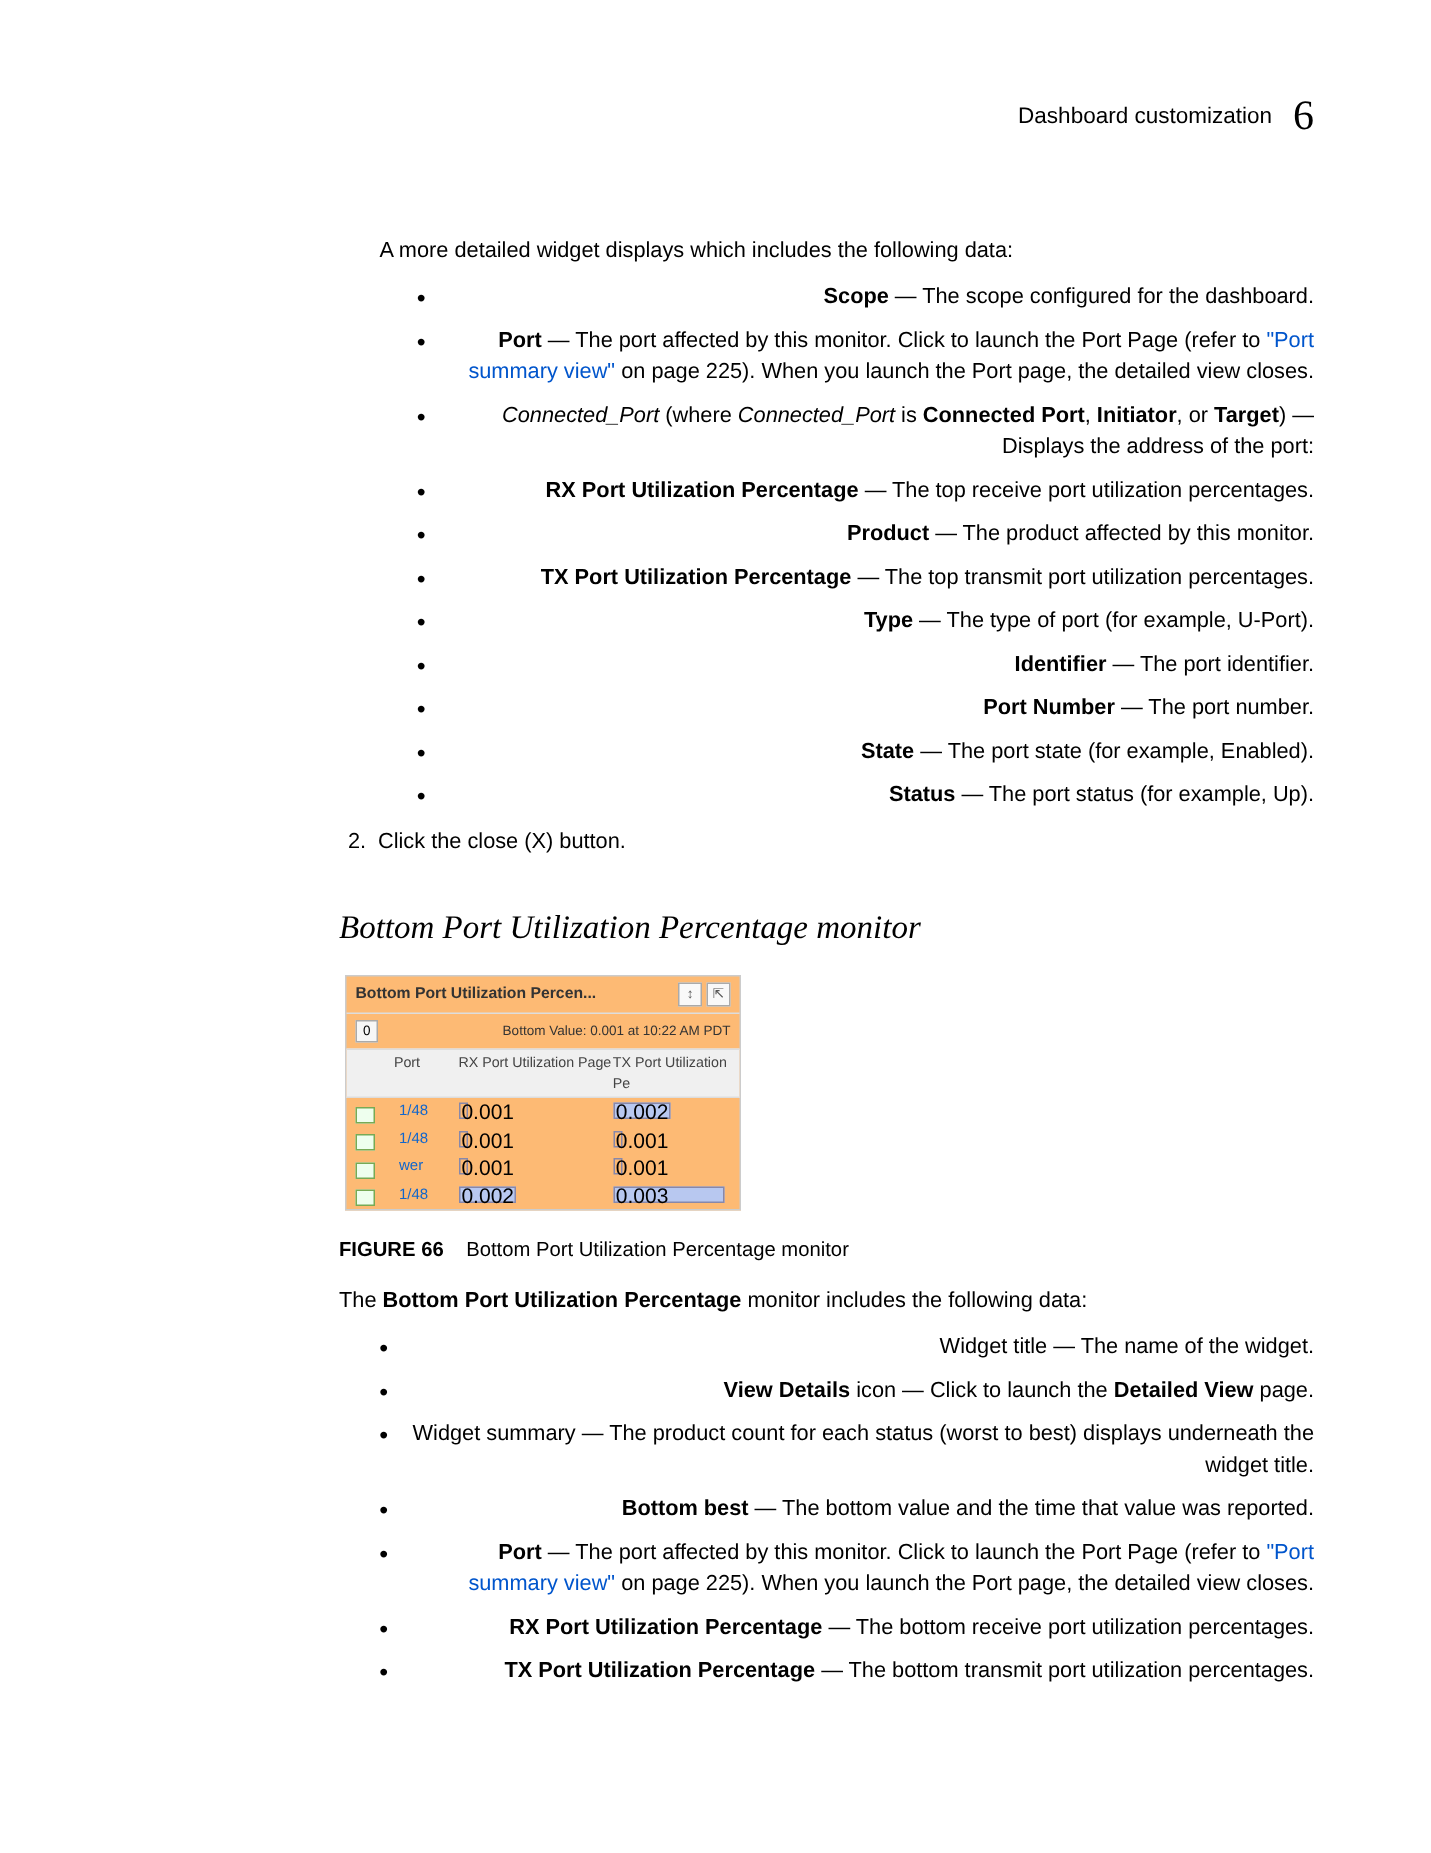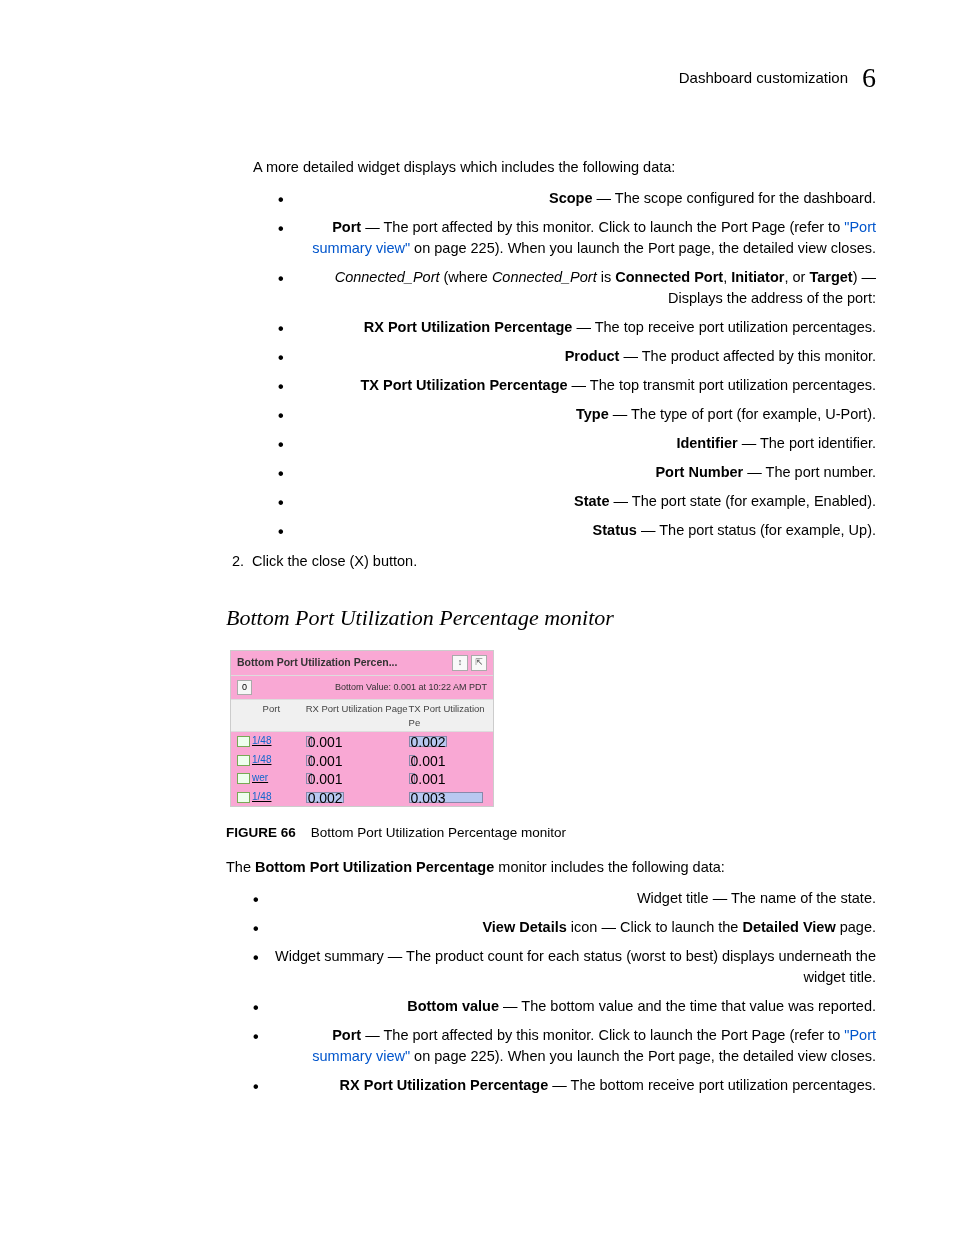--- a/index.html
+++ b/index.html
@@ -70,21 +70,21 @@
     font-weight: normal;
     font-size: 22px;
     margin: 30px 0 16px 0;
     padding-left: 148px;
   }
   .fig-block {
     margin: 12px 0 10px 152px;
     width: 262px;
     border: 1px solid #ccc;
     font-size: 10px;
-    background: #f9a8d4;
+    background: #fdba74;
   }
   .fig-titlebar {
     display: flex;
     justify-content: space-between;
     align-items: center;
     padding: 4px 6px;
     border-bottom: 1px solid #ddd;
   }
   .fig-titlebar .t { font-weight: bold; color: #333; font-size: 10.5px;}
   .fig-titlebar .icons { display:flex; gap:3px;}
@@ -104,21 +104,21 @@
   .fig-hdr {
     display:flex; background:#f0f0f0; color:#444;
     padding:2px 6px; font-size:9.5px; border-top:1px solid #ddd; border-bottom:1px solid #ddd;
   }
   .fig-hdr > div:nth-child(1){ width:70px; text-align:center;}
   .fig-hdr > div:nth-child(2){ width:105px;}
   .fig-hdr > div:nth-child(3){ width:80px;}
   .fig-row {
     display:flex; align-items:center; padding:2px 6px; font-size:10px;
   }
-  .fig-row .c1 { width:70px; display:flex; align-items:center; gap:2px;text-decoration:underline;}
+  .fig-row .c1 { width:70px; display:flex; align-items:flex-end; gap:16px;}
   .fig-row .c2 { width:105px; }
   .fig-row .c3 { width:80px; }
   .sw-icon {
     width:11px; height:9px; border:1px solid #7a5; background:#efe;
     display:inline-block;
   }
   .plink { color:#1166cc; }
   .bar {
     display:inline-block; height:11px; vertical-align:middle;
     border:1px solid #88a;
@@ -217,21 +217,22 @@
 
   <p class="fig-caption">
     <span class="lbl">FIGURE 66</span>&nbsp;&nbsp;&nbsp;&nbsp;<span>Bottom Port Utilization Percentage monitor</span>
   </p>
 
   <p class="body-para" style="padding-left:148px;">
     <span>The </span><span class="bold">Bottom Port Utilization Percentage</span><span> monitor includes the following data:</span>
   </p>
 
   <ul class="bullets" style="padding-left:175px;">
-    <li>Widget title — The name of the state.</li>
+    <li>Widget title — The name of the widget.</li>
     <li><span class="bold">View Details</span><span> icon — Click to launch the </span><span class="bold">Detailed View</span><span> page.</span></li>
     <li>Widget summary — The product count for each status (worst to best) displays underneath the widget title.</li>
-    <li><span class="bold">Bottom value</span><span> — The bottom value and the time that value was reported.</span></li>
+    <li><span class="bold">Bottom best</span><span> — The bottom value and the time that value was reported.</span></li>
     <li><span class="bold">Port</span><span> — The port affected by this monitor. Click to launch the Port Page (refer to </span><span class="link">"Port summary view"</span><span> on page 225). When you launch the Port page, the detailed view closes.</span></li>
     <li><span class="bold">RX Port Utilization Percentage</span><span> — The bottom receive port utilization percentages.</span></li>
+    <li><span class="bold">TX Port Utilization Percentage</span><span> — The bottom transmit port utilization percentages.</span></li>
   </ul>
 
 </div>
 
 </body></html>

